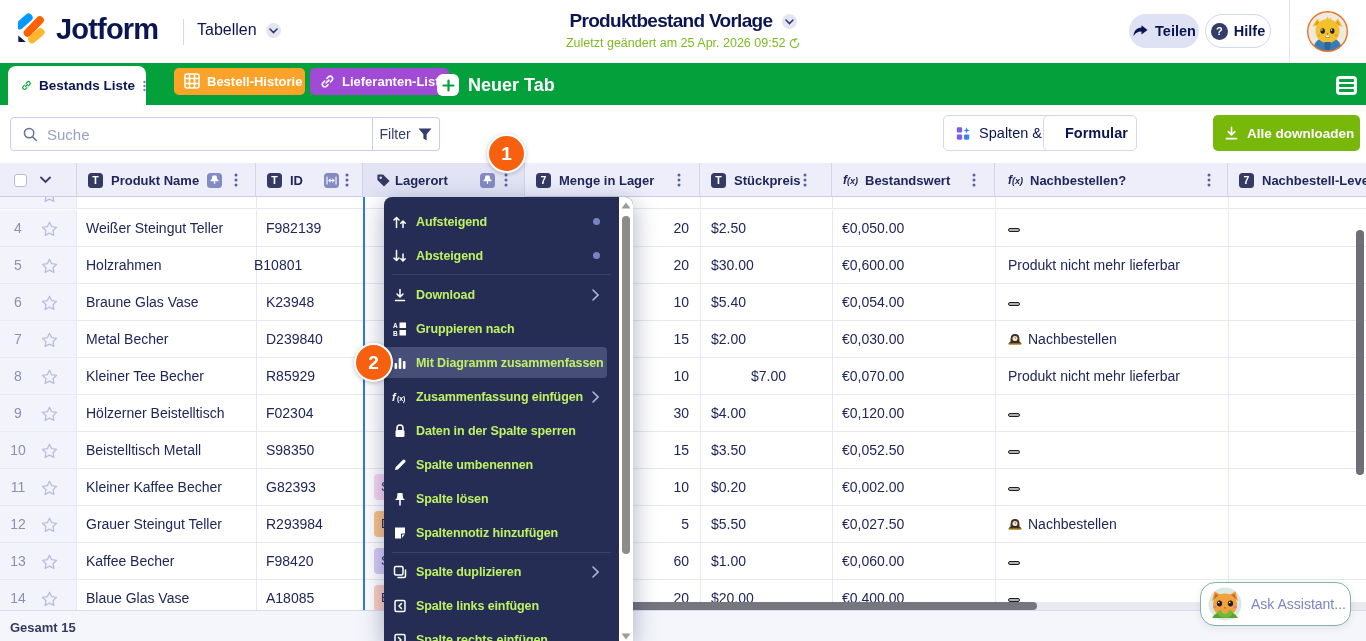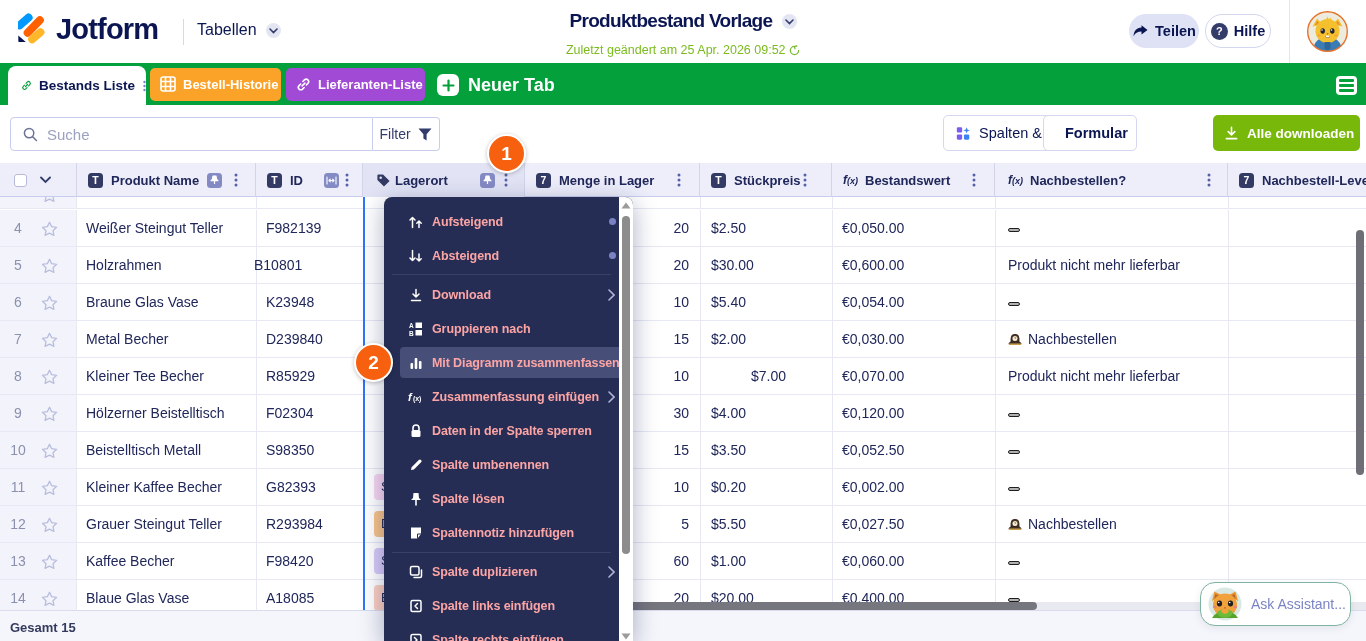--- a/index.html
+++ b/index.html
@@ -9,32 +9,32 @@
 
 #tophdr { position:absolute; left:0; top:0; width:1366px; height:63px; background:#fff; }
 #logo { position:absolute; left:18px; top:8px; width:150px; height:46px; }
 #brandtxt { position:absolute; left:56px; top:13px; font-size:29px; font-weight:bold; color:#0a1551; letter-spacing:-0.8px; }
 #hdr-divider { position:absolute; left:183px; top:19px; width:1px; height:26px; background:#d7d9e8; }
 #tabellen { position:absolute; left:197px; top:21px; font-size:16px; color:#0a1551; }
 .chev-circ { display:inline-block; width:15px; height:15px; border-radius:50%; background:#e3e5f2; position:relative; vertical-align:middle; }
 .chev-circ svg { position:absolute; left:3px; top:4.5px; }
 #title-block { position:absolute; left:683px; top:10px; transform:translateX(-50%); text-align:center; white-space:nowrap; }
 #title-main { font-size:19px; font-weight:bold; color:#0a1551; letter-spacing:-0.7px; }
-#title-sub { font-size:12.5px; color:#7bbb1f; margin-top:11px;text-align:right; }
+#title-sub { font-size:12.5px; color:#7bbb1f; margin-top:4px;text-align:right; }
 .pill { position:absolute; height:34px; border-radius:17px; font-size:14.5px; font-weight:bold; color:#0a1551; display:flex; align-items:center; justify-content:center; }
 #btn-teilen { left:1129px; top:14px; width:70px; background:#dfe2f5; }
 #btn-hilfe { left:1205px; top:14px; width:66px; background:#fff; border:1px solid #d3d7ef; }
 #hdr-divider2 { position:absolute; left:1289px; top:0px; width:1px; height:63px; background:#e3e5f0; }
 #avatar { position:absolute; left:1307px; top:11px; width:41px; height:41px; }
 
 
 #tabbar { position:absolute; left:0; top:63px; width:1366px; height:42px; background:#04a03c; }
 #tab-active { position:absolute; left:8px; top:3px; width:138px; height:39px; background:#fff; border-radius:8px 8px 0 0; display:flex; align-items:center; }
 #tab-active .txt { font-size:13.5px; font-weight:bold; color:#0a1551; margin-left:7px; white-space:nowrap; }
-.ctab { position:absolute; top:4.5px; height:33px; border-radius:5px; display:flex; align-items:center; color:#fff; font-size:13px; font-weight:bold; white-space:nowrap; }
+.ctab { position:absolute; top:4.5px; height:27px; border-radius:5px; display:flex; align-items:center; color:#fff; font-size:13px; font-weight:bold; white-space:nowrap;margin-left:24px; }
 #tab-orange { left:150px; width:131px; background:#fba328; }
 #tab-purple { left:286px; width:139px; background:#a04ad6; }
 #tab-new { position:absolute; left:437px; top:11px; display:flex; align-items:center; color:#fff; font-size:18px; font-weight:bold; white-space:nowrap; }
 #newtab-ic { width:22px; height:22px; background:#fff; border-radius:6px; display:flex; align-items:center; justify-content:center; margin-right:9px; }
 #burger { position:absolute; left:1336px; top:76px; width:21px; height:19px; background:#fff; border-radius:4px; display:flex; flex-direction:column; justify-content:center; gap:2.5px; padding:0 3px; }
 #burger div { height:2.5px; background:#04a03c; border-radius:1px; }
 
 
 #toolbar { position:absolute; left:0; top:105px; width:1366px; height:58px; background:#fff; }
 #searchbox { position:absolute; left:10px; top:12px; width:363px; height:34px; border:1px solid #c9cded; border-radius:4px 0 0 4px; display:flex; align-items:center; }
@@ -59,21 +59,21 @@
 #footer { position:absolute; left:0; top:610px; width:1366px; height:31px; background:#f5f6fb; border-top:1px solid #dadced; }
 #footer .lbl { position:absolute; left:10px; top:9px; font-size:13px; font-weight:bold; color:#343a5e; }
 #hscroll-track { position:absolute; left:633px; top:602px; width:733px; height:8px; background:#e9e9f0; }
 #hscroll-thumb { position:absolute; left:633px; top:602px; width:404px; height:8px; background:#76767e; border-radius:0 4px 4px 0; }
 #vscroll-thumb { position:absolute; left:1356px; top:230px; width:8px; height:245px; background:#6e6e76; border-radius:4px; }
 
 
 #menu { position:absolute; left:384px; top:197px; width:249px; height:444px; background:#262d55; border-radius:8px 8px 0 0; box-shadow:0 6px 24px rgba(10,21,81,.35); }
 #menuscroll { position:absolute; right:0; top:0; width:14px; height:444px; background:#fff; border-radius:0 8px 0 0; }
 #menuscroll .thumb { position:absolute; left:3px; top:19px; width:8px; height:338px; background:#8c8c8c; border-radius:4px; }
-.mitem { position:absolute; left:16px; width:223px; height:31px; display:flex; align-items:center; color:#fca5a5; font-size:12.5px; font-weight:bold; white-space:nowrap; letter-spacing:-0.1px;text-align:right; }
+.mitem { position:absolute; left:0; width:223px; height:31px; display:flex; align-items:center; color:#bef264; font-size:12.5px; font-weight:bold; white-space:nowrap; letter-spacing:-0.1px;text-align:right; }
 .mitem .ic { width:16px; height:16px; margin-left:8px; margin-right:8px; flex:none; display:flex; align-items:center; justify-content:center; }
 .mitem.hl { background:#474e78; border-radius:4px; }
 .mdot { position:absolute; left:209px; width:7px; height:7px; border-radius:50%; background:#7b82c4; }
 .mchev { position:absolute; left:208px; color:#aeb3d8; }
 .mdiv { position:absolute; left:8px; width:219px; height:1px; background:#3a4166; }
 
 
 .numbadge { position:absolute; width:39px; height:39px; border-radius:50%; background:#f6600f; border:2.5px solid #fff; color:#fff; font-size:19px; font-weight:bold; display:flex; align-items:center; justify-content:center; box-shadow:0 1px 4px rgba(0,0,0,.25); }
 
 

